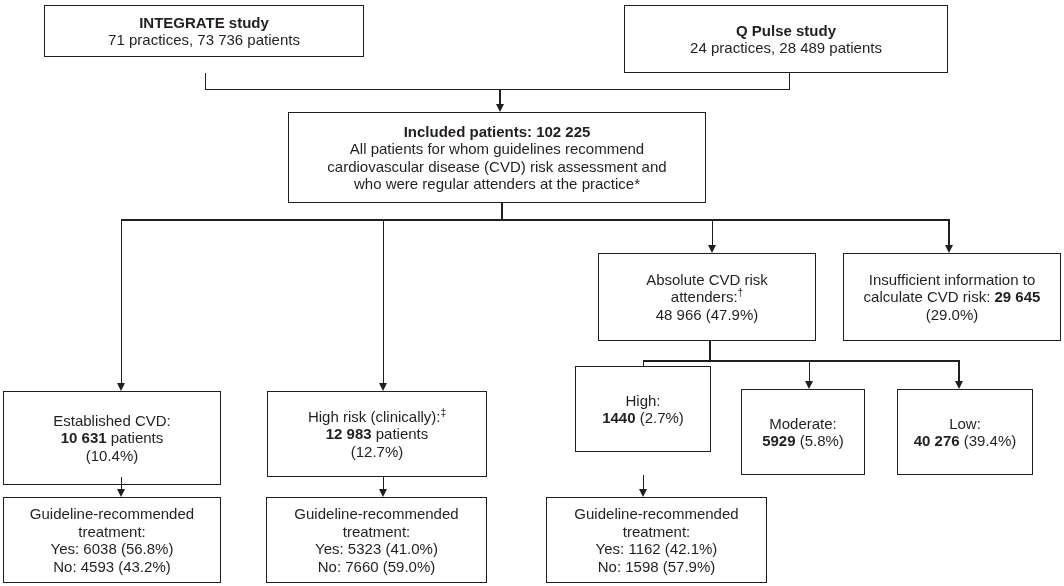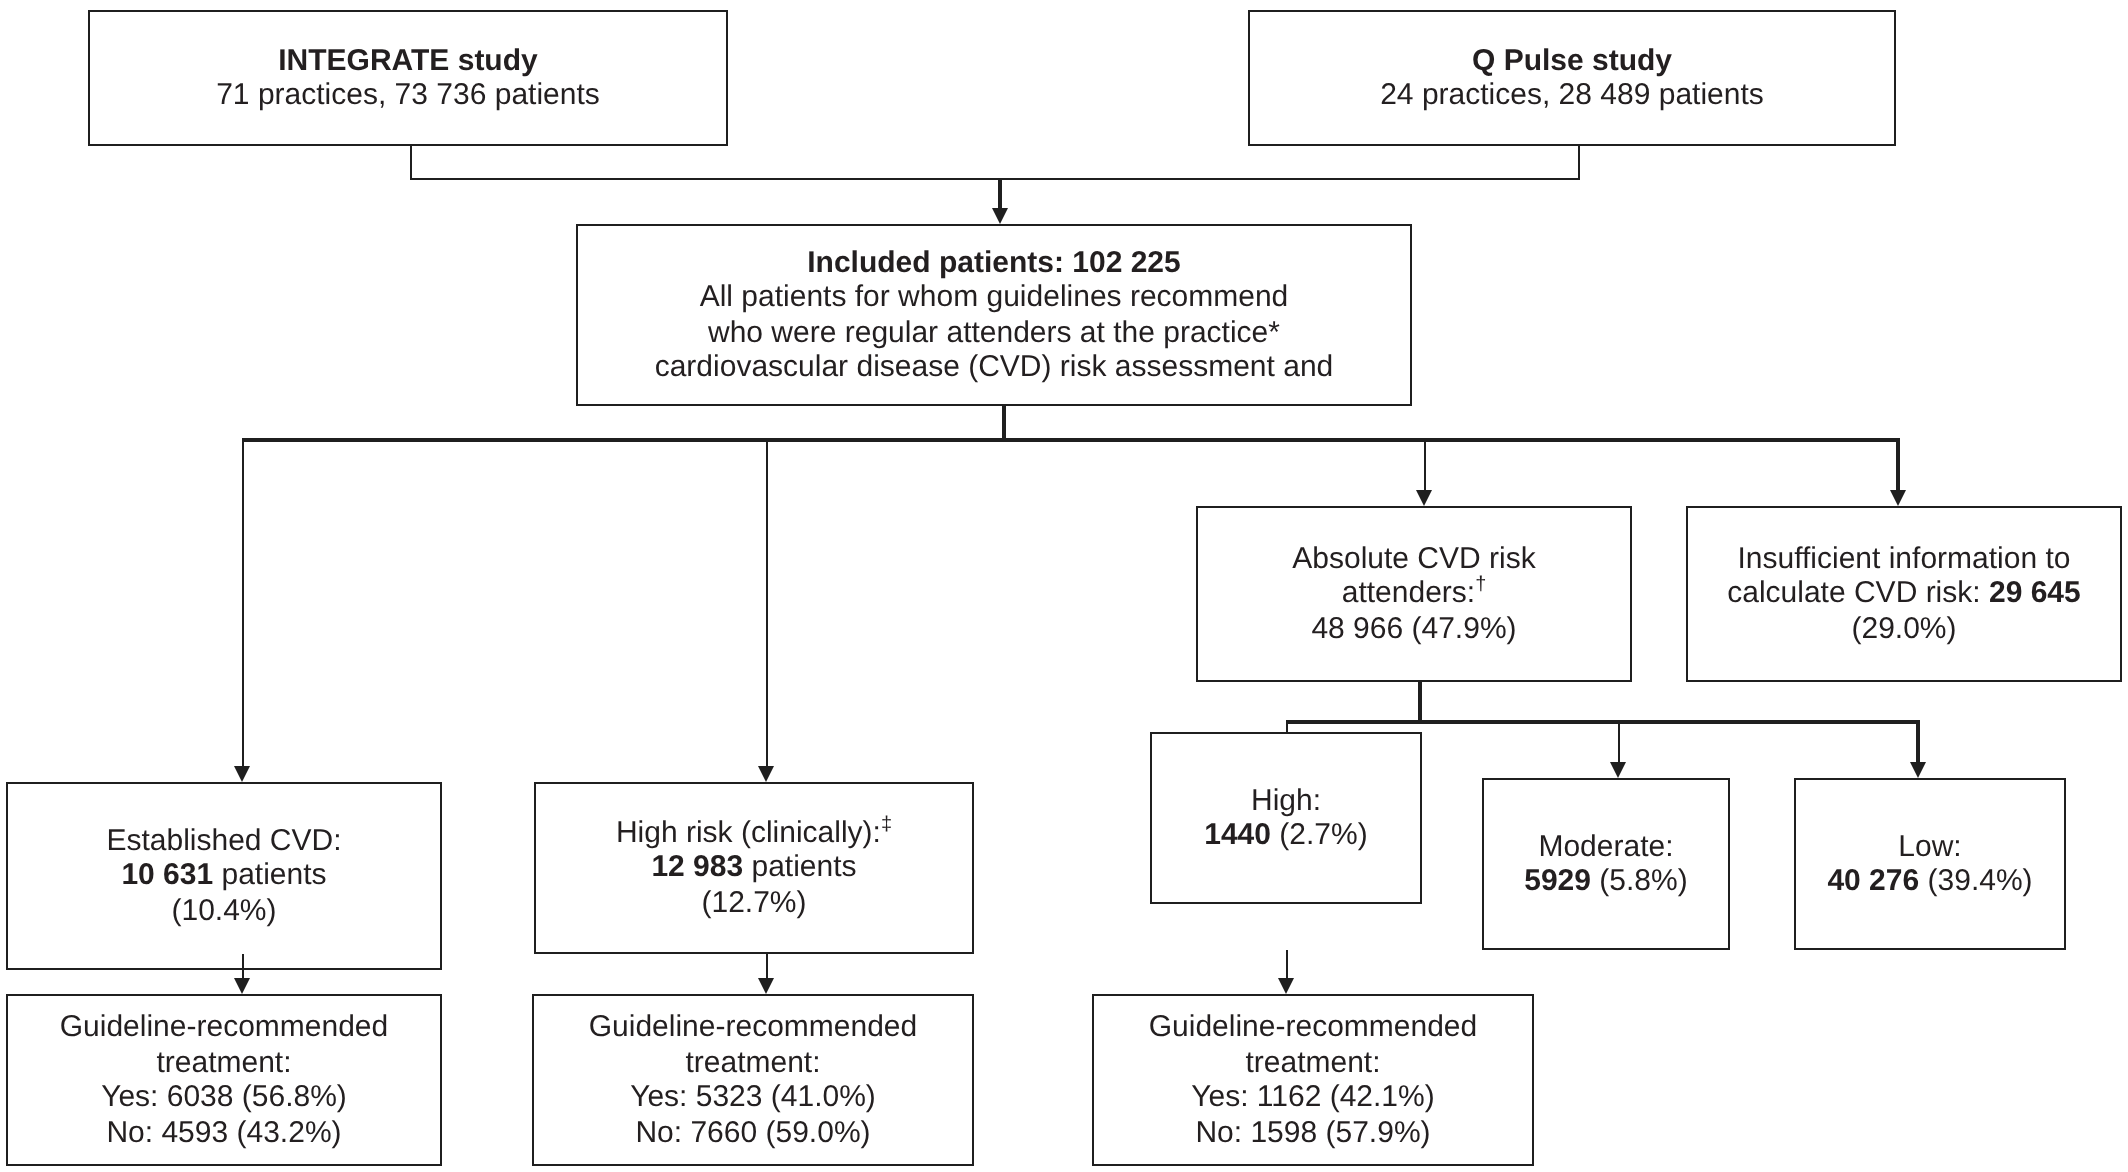--- a/index.html
+++ b/index.html
@@ -40,40 +40,40 @@
     border-left:4px solid transparent;
     border-right:4px solid transparent;
     border-top:8.5px solid var(--line);
   }
 </style>
 </head>
 <body>
 
 <div class="figure">
 
-  <div class="box" style="left:44px;top:5px;width:320px;height:68px">
+  <div class="box" style="left:44px;top:5px;width:320px;height:52px">
       <div class="ln"><span class="b">INTEGRATE study</span></div>
       <div class="ln"><span>71 practices, 73 736 patients</span></div>
     </div>
   <div class="box" style="left:624px;top:5px;width:324px;height:68px">
       <div class="ln"><span class="b">Q Pulse study</span></div>
       <div class="ln"><span>24 practices, 28 489 patients</span></div>
     </div>
 
   <div class="vline" style="left:204.5px;top:73px;height:17px"></div>
   <div class="vline" style="left:788.5px;top:73px;height:17px"></div>
   <div class="hline" style="left:204.5px;top:88.5px;width:585.5px"></div>
   <div class="vline" style="left:499.3px;top:88.5px;height:17px"></div>
   <div class="ahead" style="left:496px;top:103.5px"></div>
 
   <div class="box" style="left:288px;top:112px;width:418px;height:91px">
       <div class="ln"><span class="b">Included patients: 102 225</span></div>
       <div class="ln"><span>All patients for whom guidelines recommend</span></div>
+      <div class="ln"><span>cardiovascular disease (CVD) risk assessment and</span></div>
       <div class="ln"><span>who were regular attenders at the practice*</span></div>
-      <div class="ln"><span>cardiovascular disease (CVD) risk assessment and</span></div>
     </div>
 
   <div class="vline" style="left:501.2px;top:203px;height:17px"></div>
   <div class="hline" style="left:120.5px;top:219px;width:829px"></div>
 
   <div class="vline" style="left:120.5px;top:219px;height:165px"></div>
   <div class="ahead" style="left:117.2px;top:382.5px"></div>
 
   <div class="vline" style="left:382.5px;top:219px;height:165px"></div>
   <div class="ahead" style="left:379.2px;top:382.5px"></div>

